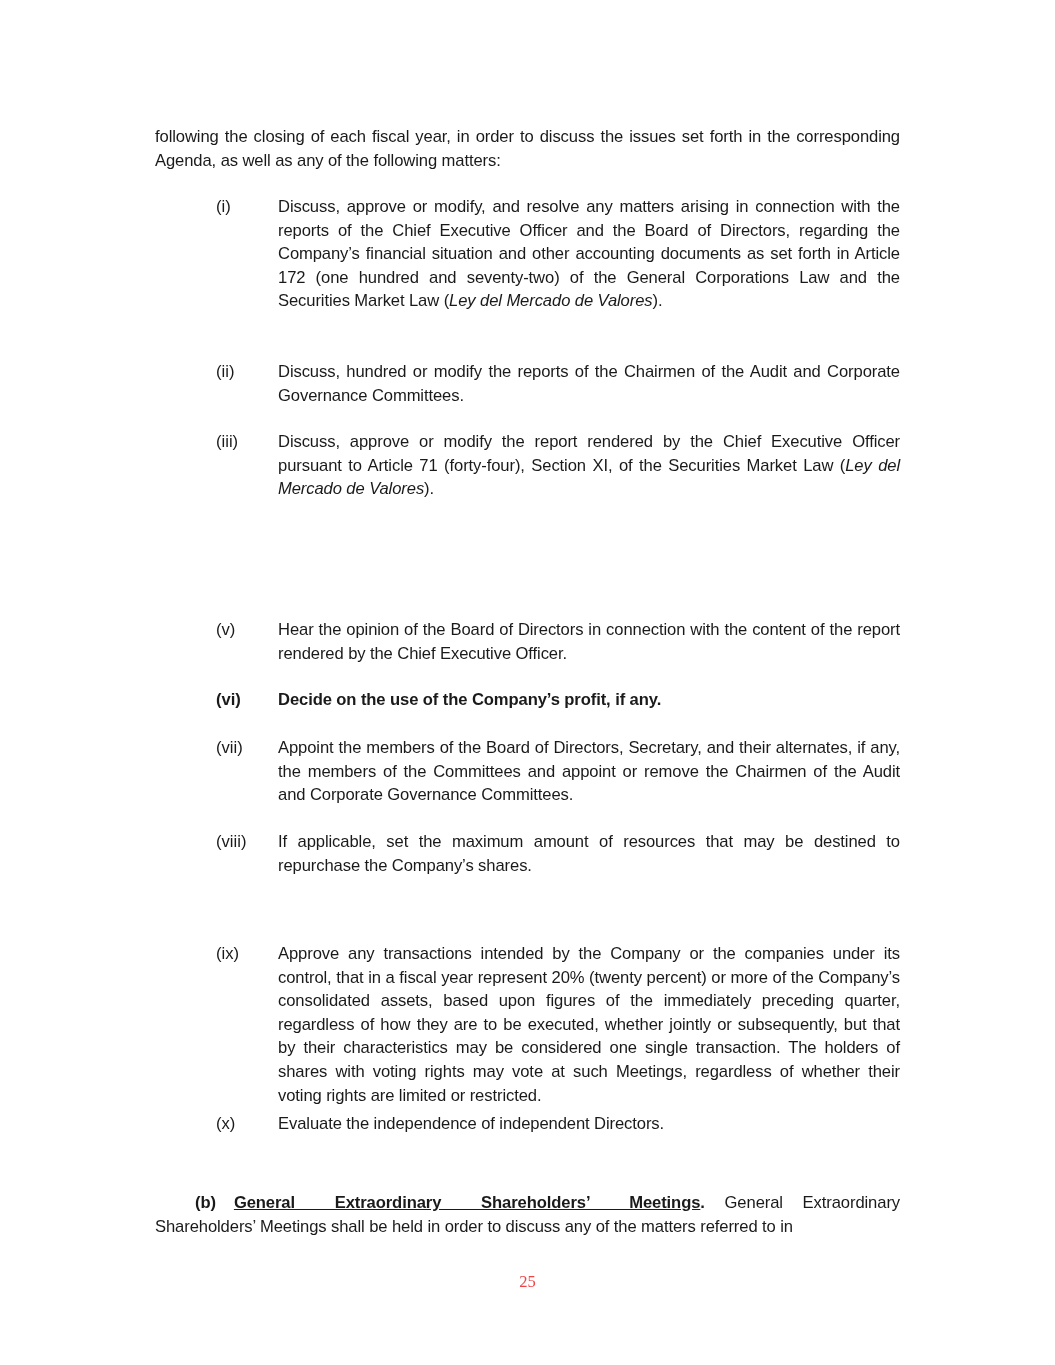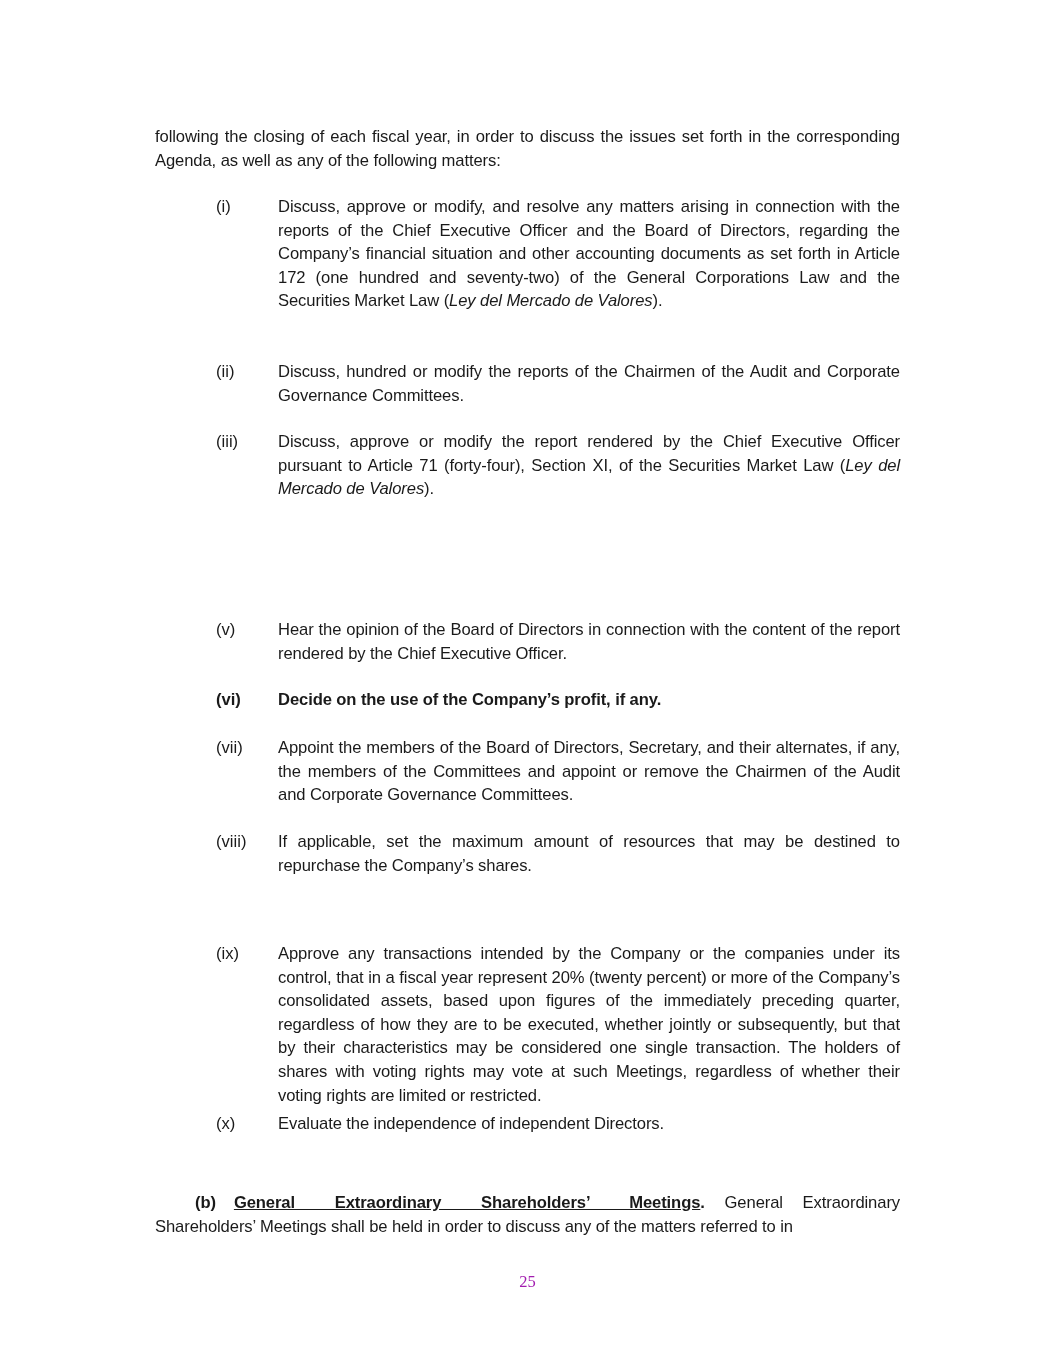--- a/index.html
+++ b/index.html
@@ -65,21 +65,21 @@
       font-weight: bold;
     }
     .page-number {
       position: absolute;
       left: 0;
       width: 1055px;
       top: 1272px;
       text-align: center;
       font-family: "Liberation Serif", serif;
       font-size: 16.5px;
-      color: #a21caf;
+      color: #ef4444;
     }
     em { font-style: italic; }
   </style>
 </head>
 <body>
 
 <div class="page">
 
   <div class="para" style="top:125px;">
     <span>following the closing of each fiscal year, in order to discuss the issues set forth in the corresponding Agenda, as well as any of the following matters:</span>

